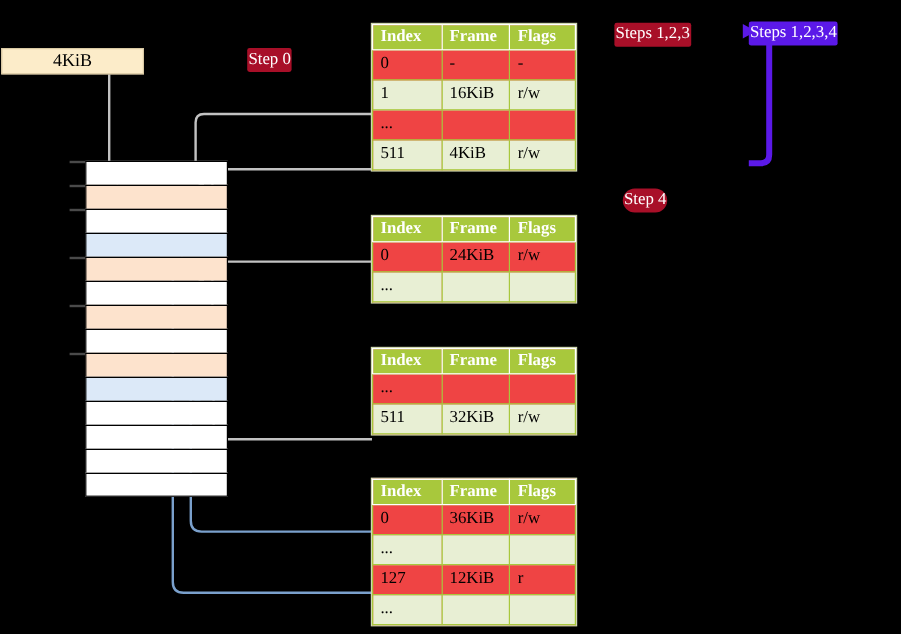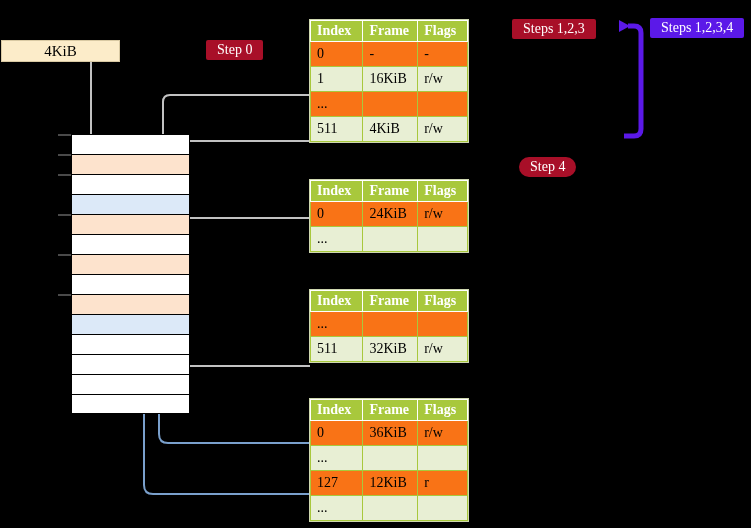--- a/index.html
+++ b/index.html
@@ -27,35 +27,35 @@
   .mem-row.last{border-bottom:1.5px solid #000;}
   .mem-row.white{background:#ffffff;}
   .mem-row.peach{background:#fde3cd;}
   .mem-row.blue{background:#dce9f8;}
 
   .tick{position:absolute;width:13px;height:0;border-top:2px solid #4a4a4a;}
 
   
   .badge{
     position:absolute;display:flex;align-items:center;justify-content:center;
-    font-size:14px;color:#ffffff;padding:2px 11px;box-sizing:border-box;
+    font-size:14px;color:#ffffff;padding:2px 1px;box-sizing:border-box;
     border-radius:2px;white-space:nowrap;line-height:1.15;
   }
   .badge.red{background:#a80f28;}
   .badge.violet{background:#5b19e8;}
 
   #badge-step0{left:189px;top:40px;margin-left:17px;}
   #badge-step4{left:519px;top:157px;border-radius:10px;}
   #badge-steps123{left:512px;top:19px;}
-  #badge-steps1234{left:650px;top:18px;align-items:flex-end;}
+  #badge-steps1234{left:624px;top:18px;align-items:flex-end;}
 
   
   table.pt{
-    position:absolute;border-collapse:collapse;width:158px;
-    background:#f97316;font-size:14px;color:#000;
+    position:absolute;border-collapse:collapse;width:170px;
+    background:#ef4444;font-size:14px;color:#000;
     box-shadow:0 0 0 1px #cfd8b0;
   }
   table.pt th{
     background:#a8c83c;color:#ffffff;font-weight:bold;text-align:left;
     padding:2px 6px;border:1px solid #ffffff;font-size:14px;
     white-space:nowrap;
   }
   table.pt td{
     border:1px solid #a8c83c;padding:2px 6px;height:20px;
     vertical-align:middle;white-space:nowrap;

